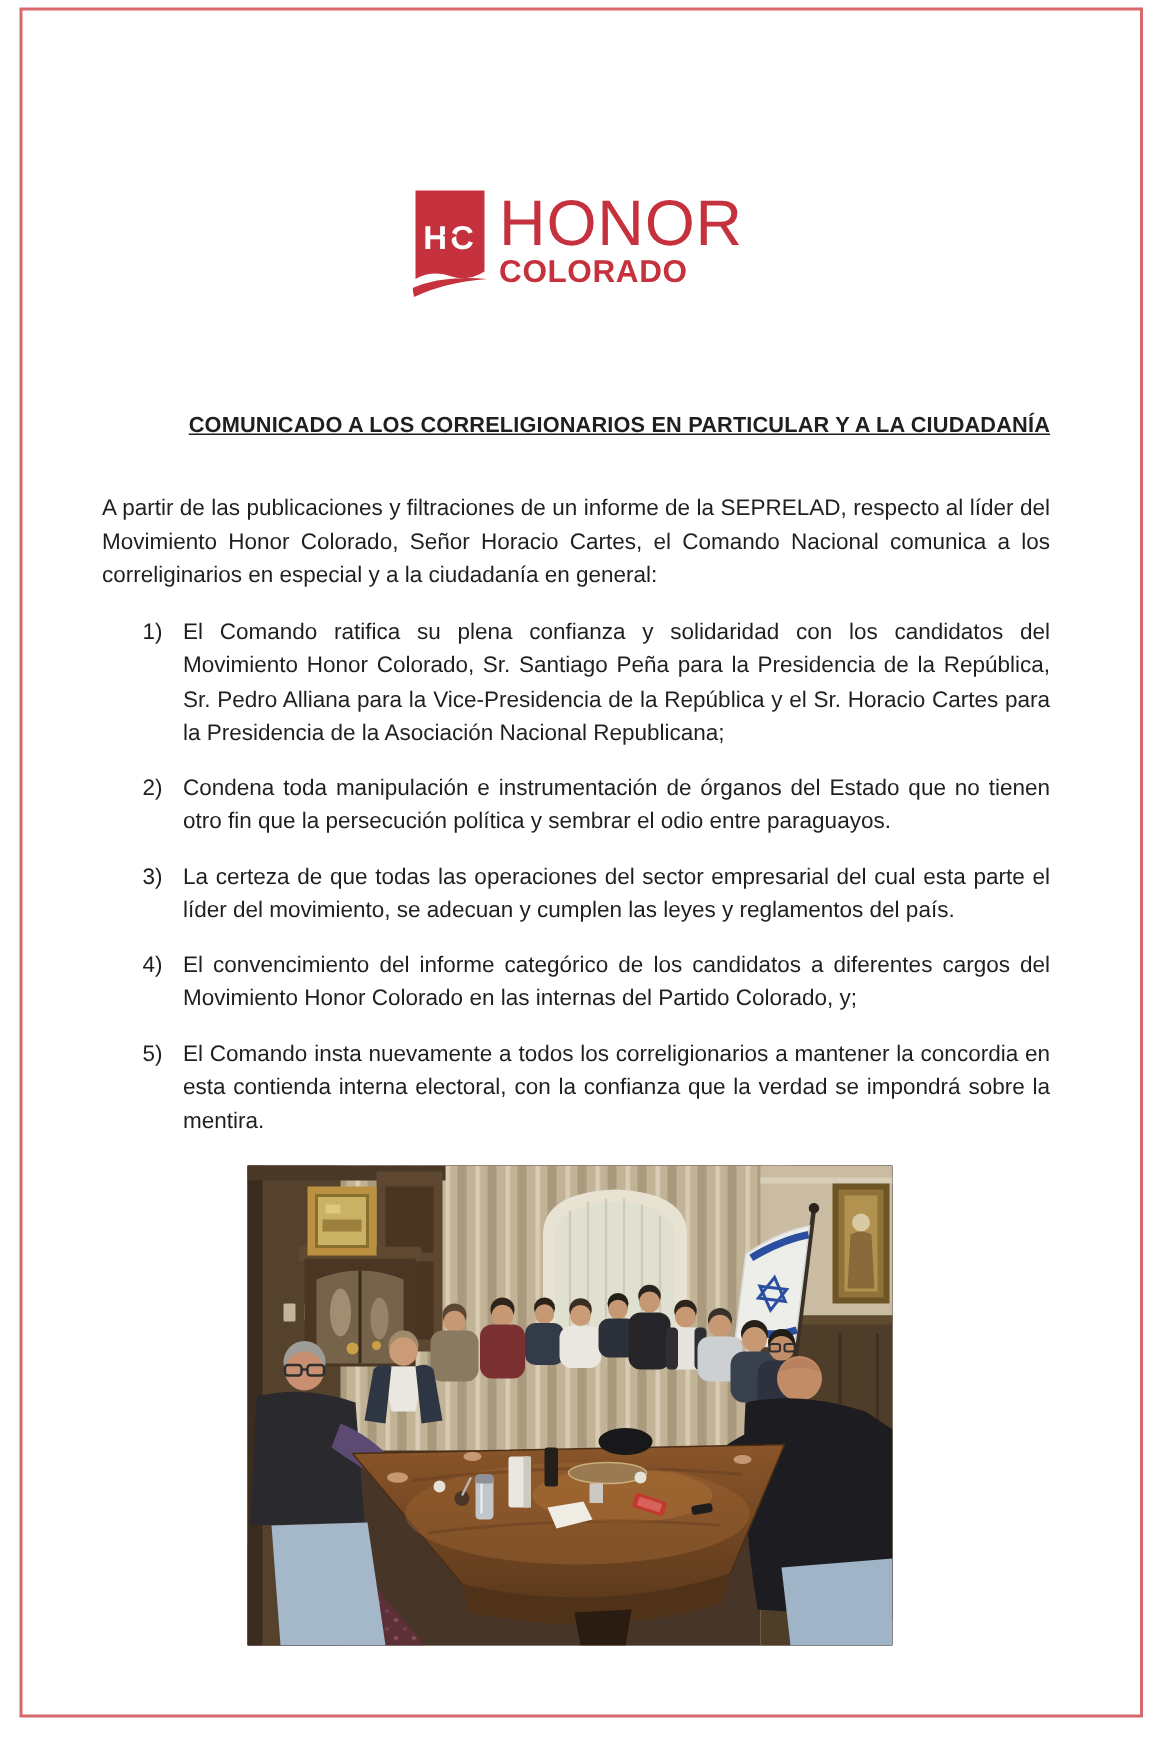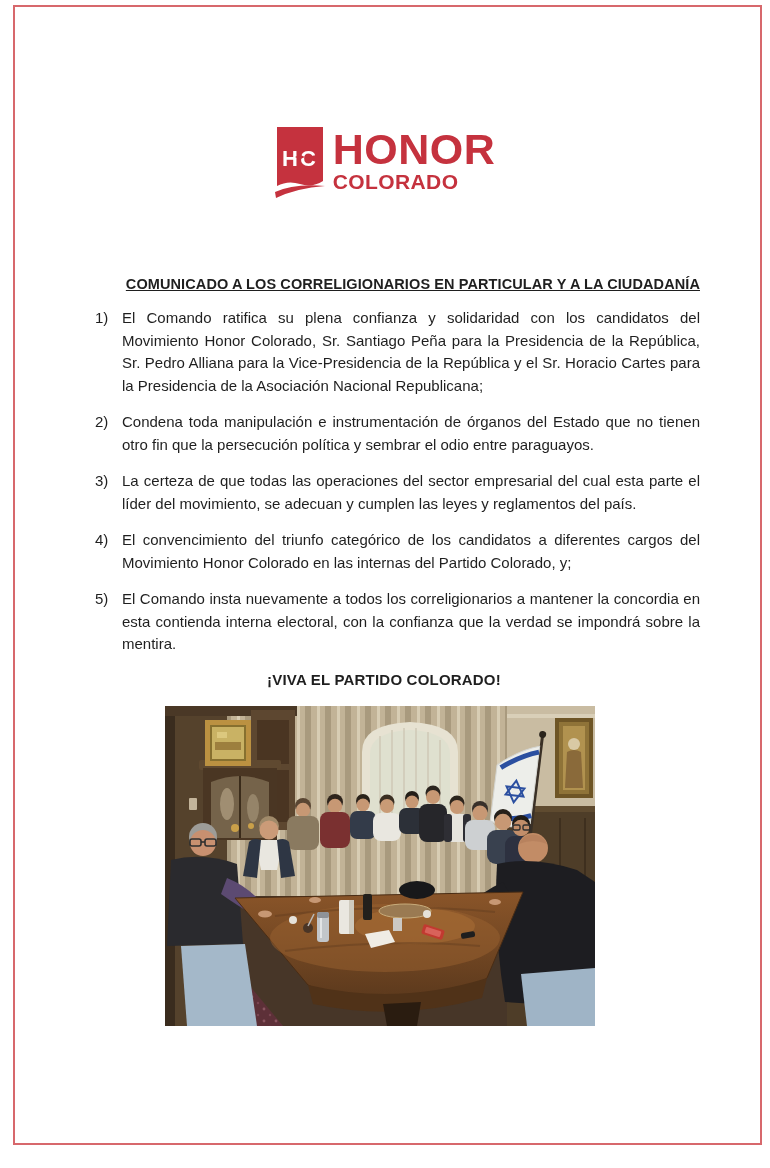--- a/index.html
+++ b/index.html
@@ -10,21 +10,21 @@
   .border-frame{
     position:absolute;top:5px;left:13px;right:8px;bottom:23px;
     border:2px solid #d7686c;pointer-events:none;
   }
   .content{position:absolute;top:16px;left:0;right:0;}
 
   
   .logo{margin-top:110px;display:flex;justify-content:center;align-items:flex-start;}
   .logo-mark{width:50px;height:78px;margin-right:8px;flex:none;}
   .logo-text{display:flex;flex-direction:column;color:#c5323e;padding-top:4px;}
-  .logo-text .l1{font-size:43px;font-weight:bold;line-height:.92;letter-spacing:.5px;}
+  .logo-text .l1{font-size:43px;font-weight:normal;line-height:.92;letter-spacing:.5px;}
   .logo-text .l2{font-size:21px;font-weight:bold;line-height:1;letter-spacing:.4px;margin-top:1px;}
 
   
   .doc-title{
     margin:72px 70px 0 68px;font-size:14.5px;font-weight:bold;text-align:right;
     text-decoration:underline;letter-spacing:.1px;
   }
   .intro{
     margin:36px 70px 0 68px;font-size:15px;line-height:22.5px;text-align:justify;
   }
@@ -60,45 +60,45 @@
       </svg>
     </div>
     <div class="logo-text">
       <span class="l1">HONOR</span>
       <span class="l2">COLORADO</span>
     </div>
   </div>
 
   <h1 class="doc-title">COMUNICADO A LOS CORRELIGIONARIOS EN PARTICULAR Y A LA CIUDADANÍA</h1>
 
+  <p class="intro">A partir de las publicaciones y filtraciones de un informe de la SEPRELAD, respecto al líder del Movimiento Honor Colorado, Señor Horacio Cartes, el Comando Nacional comunica a los correliginarios en especial y a la ciudadanía en general:</p>
 
   <div class="num-list">
     <div class="num-item">
       <span class="num">1)</span>
       <span class="itext">El Comando ratifica su plena confianza y solidaridad con los candidatos del Movimiento Honor Colorado, Sr. Santiago Peña para la Presidencia de la República, Sr. Pedro Alliana para la Vice-Presidencia de la República y el Sr. Horacio Cartes para la Presidencia de la Asociación Nacional Republicana;</span>
     </div>
     <div class="num-item">
       <span class="num">2)</span>
       <span class="itext">Condena toda manipulación e instrumentación de órganos del Estado que no tienen otro fin que la persecución política y sembrar el odio entre paraguayos.</span>
     </div>
     <div class="num-item">
       <span class="num">3)</span>
       <span class="itext">La certeza de que todas las operaciones del sector empresarial del cual esta parte el líder del movimiento, se adecuan y cumplen las leyes y reglamentos del país.</span>
     </div>
     <div class="num-item">
       <span class="num">4)</span>
-      <span class="itext">El convencimiento del triunfo categórico de los candidatos a diferentes cargos del Movimiento Honor Colorado en las internas del Partido Colorado, y;</span>
+      <span class="itext">El convencimiento del informe categórico de los candidatos a diferentes cargos del Movimiento Honor Colorado en las internas del Partido Colorado, y;</span>
     </div>
     <div class="num-item">
       <span class="num">5)</span>
       <span class="itext">El Comando insta nuevamente a todos los correligionarios a mantener la concordia en esta contienda interna electoral, con la confianza que la verdad se impondrá sobre la mentira.</span>
     </div>
   </div>
 
-  <p class="closing">¡VIVA EL PARTIDO COLORADO!</p>
 
   <figure class="photo" style="margin-top:18px;margin-bottom:0;" aria-label="Group of men seated around a long dark wooden meeting table with mate thermoses and cups; beige curtains, arched window, wooden cabinet with gold-framed painting, and an Israeli flag in the background">
     <svg width="430" height="320" viewBox="0 0 430 320" aria-hidden="true">
       <defs>
         <pattern id="curtainPat" width="20" height="190" patternUnits="userSpaceOnUse">
           <rect width="20" height="190" fill="#c2b397"></rect>
           <rect x="0" width="6" height="190" fill="#a99a7e"></rect>
           <rect x="12" width="3" height="190" fill="#d8cdb4"></rect>
         </pattern>
         <pattern id="carpetPat" width="12" height="12" patternUnits="userSpaceOnUse">

